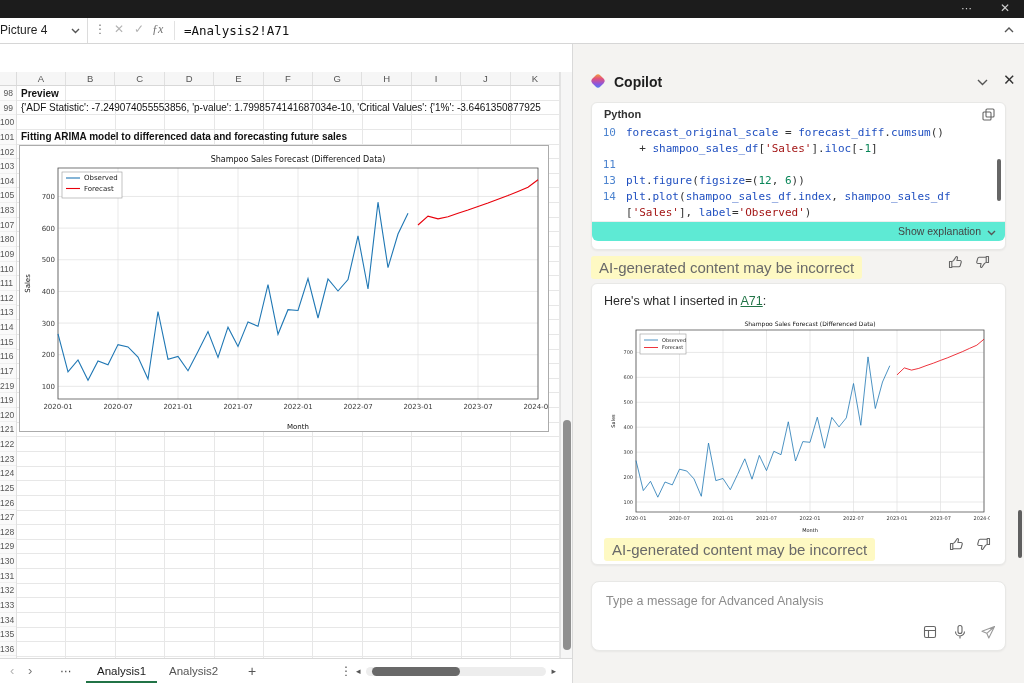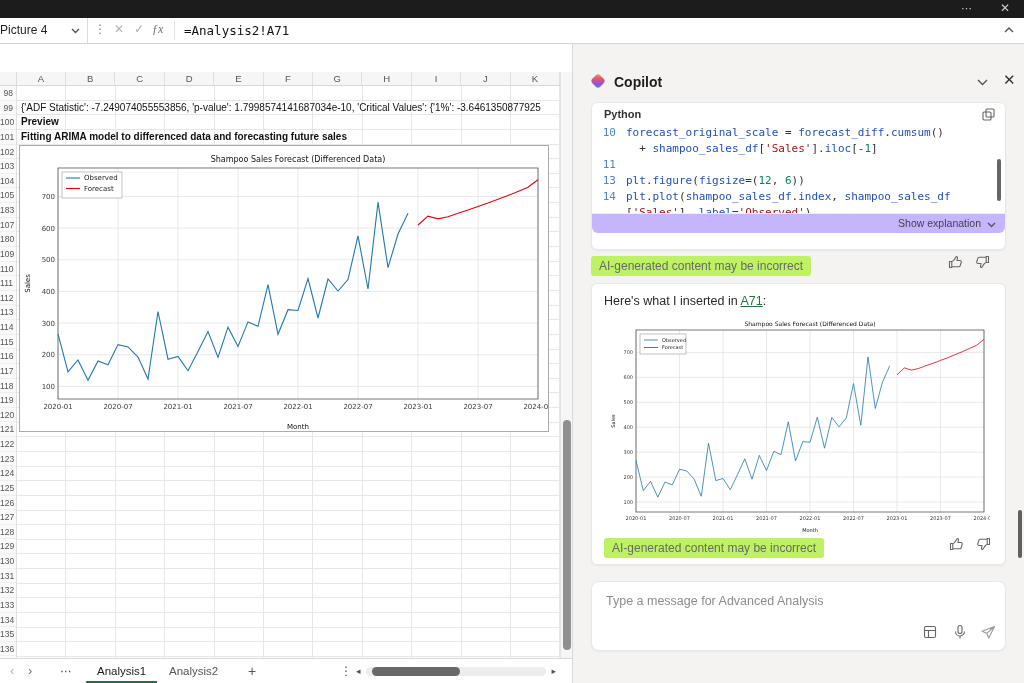--- a/index.html
+++ b/index.html
@@ -69,24 +69,24 @@
   .code-card{top:58px;height:148px;overflow:hidden}
   .code-lang{position:absolute;left:12px;top:5px;font-size:11px;color:#333;font-weight:bold}
   .copy-ic{position:absolute;right:10px;top:5px}
   .ic-stroke{stroke:#666;fill:none;stroke-width:1.1}
   .code-lines{position:absolute;left:0;top:22px;right:0;bottom:20px;overflow:hidden;font-family:"DejaVu Sans Mono",monospace;font-size:11px}
   .code-line{height:16px;line-height:16px;white-space:pre}
   .ln{display:inline-block;width:24px;text-align:right;margin-right:10px;color:#4d84cf}
   .c-id{color:#1f4fc0}.c-op{color:#333}.c-str{color:#a31515}.c-com{color:#0e7d0e}.c-num{color:#098658}
   .code-scroll{position:absolute;right:4px;top:56px;width:4px;height:42px;background:#666;border-radius:2px}
   .code-dn{position:absolute;right:3px;top:122px}
-  .code-footer{position:absolute;left:0;right:0;bottom:16px;height:20px;background:#c4b5fd;border-top:1px solid #eee;border-radius:0 0 6px 6px}
+  .code-footer{position:absolute;left:0;right:0;bottom:8px;height:20px;background:#5eead4;border-top:1px solid #eee;border-radius:0 0 6px 6px}
   .show-exp{position:absolute;right:24px;top:3px;font-size:10.5px;color:#444}
   .show-exp-chev{position:absolute;right:9px;top:8px}
-  .pill{display:inline-block;background:#bef264;border-radius:3px;padding:3px 8px;font-size:12px;color:#696969}
+  .pill{display:inline-block;background:#fef9c3;border-radius:3px;padding:3px 8px;font-size:15px;color:#696969}
   .disc-row1{position:absolute;left:18px;top:212px;width:415px}
   .thumbs{position:absolute;top:-2px}
   .thumb-up1{right:42px}.thumb-dn1{right:16px}
   .insert-card{top:239px;height:282px}
   .intro{position:absolute;left:12px;top:10px;font-size:12.5px;color:#2a2a2a}
   .cell-link{color:#217346;text-decoration:underline}
   .mini-chart-wrap{position:absolute;left:16px;top:32px}
   .disc-row2{position:absolute;left:12px;top:254px;width:391px}
   .thumb-up2{right:30px}.thumb-dn2{right:4px}
   .input-card{top:537px;height:70px;border-radius:8px}
@@ -155,21 +155,21 @@
       <div class="rowh">180</div>
       <div class="rowh">109</div>
       <div class="rowh">110</div>
       <div class="rowh">111</div>
       <div class="rowh">112</div>
       <div class="rowh">113</div>
       <div class="rowh">114</div>
       <div class="rowh">115</div>
       <div class="rowh">116</div>
       <div class="rowh">117</div>
-      <div class="rowh">118</div>
+      <div class="rowh">219</div>
       <div class="rowh">119</div>
       <div class="rowh">120</div>
       <div class="rowh">121</div>
       <div class="rowh">122</div>
       <div class="rowh">123</div>
       <div class="rowh">124</div>
       <div class="rowh">125</div>
       <div class="rowh">126</div>
       <div class="rowh">127</div>
       <div class="rowh">128</div>
@@ -177,21 +177,21 @@
       <div class="rowh">130</div>
       <div class="rowh">131</div>
       <div class="rowh">132</div>
       <div class="rowh">133</div>
       <div class="rowh">134</div>
       <div class="rowh">135</div>
       <div class="rowh">136</div>
     </div>
 
   <div class="cell-layer" id="cell-layer">
-      <div class="cell-text bold" style="top: 1.5px; margin-top: 28px;">Preview</div>
+      <div class="cell-text bold" style="top: 1.5px;">Preview</div>
       <div class="cell-text" style="top: 16.14px;">{'ADF Statistic': -7.249074055553856, 'p-value': 1.7998574141687034e-10, 'Critical Values': {'1%': -3.6461350877925</div>
       <div class="cell-text bold" style="top: 45.42px;">Fitting ARIMA model to differenced data and forecasting future sales</div>
     </div>
 
   <div class="chartbox">
     <svg id="main-chart" width="528" height="285">
         <rect x="0" y="0" width="528" height="285" fill="#ffffff"></rect>
         <line x1="38" x2="518" y1="240.34246575342465" y2="240.34246575342465" stroke="#e0e0e0" stroke-width="0.7"></line>
         <text x="35" y="242.79246575342464" text-anchor="end" font-size="7" fill="#3a3a3a">100</text>
         <line x1="38" x2="518" y1="208.6986301369863" y2="208.6986301369863" stroke="#e0e0e0" stroke-width="0.7"></line>

